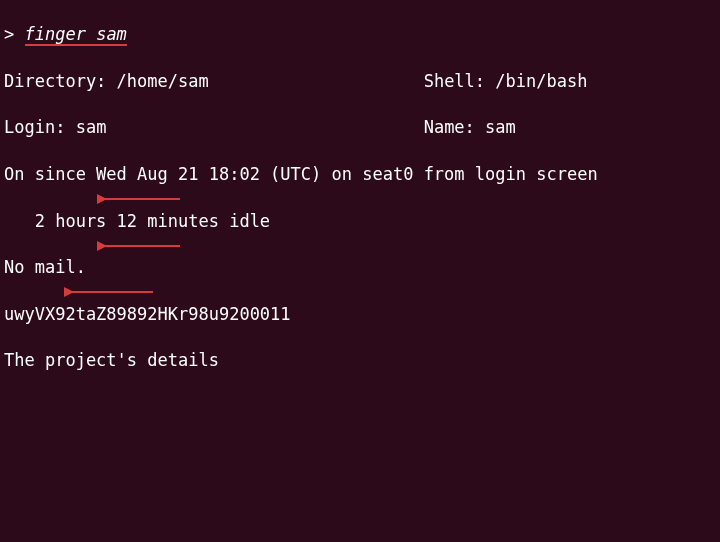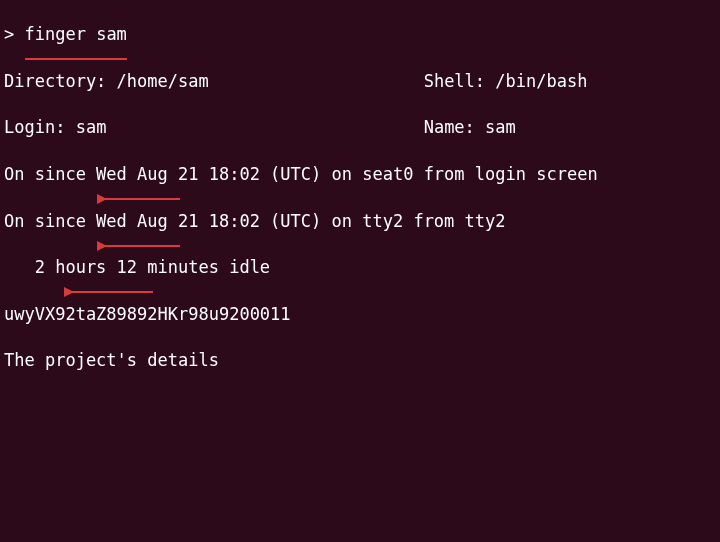--- a/index.html
+++ b/index.html
@@ -24,21 +24,22 @@
     display: block;
   }
   .prompt {
     color: #ffffff;
   }
   .cmd {
     color: #ffffff;
   }
   .underline-red {
     border-bottom: 2px solid #d83b3b;
-    padding-bottom: 14px;
+    padding-bottom: 0px;
+    font-style: italic;
   }
   
   .arrow {
     position: absolute;
     height: 2px;
     background: #d83b3b;
   }
   .arrow::before {
     content: "";
     position: absolute;
@@ -56,22 +57,22 @@
   }
 </style>
 </head>
 <body>
 
 <div class="terminal">
 <span class="line"><span class="prompt">&gt;</span> <span class="cmd underline-red">finger sam</span></span>
 <span class="line"><span>Directory: </span><span>/home/sam</span><span>                     </span><span>Shell: </span><span>/bin/bash</span></span>
 <span class="line"><span>Login: </span><span>sam</span><span>                               </span><span>Name: </span><span>sam</span></span>
 <span class="line">On since Wed Aug 21 18:02 (UTC) on seat0 from login screen</span>
-<span class="line">On since Wed Aug 21 18:02 (UTC) on tty2 from tty2</span>
 <span class="line">   2 hours 12 minutes idle</span>
+<span class="line">No mail.</span>
 <span class="line">uwyVX92taZ89892HKr98u9200011</span>
 <span class="line">The project's details</span>
 
 
 
 
 
 
 
 

